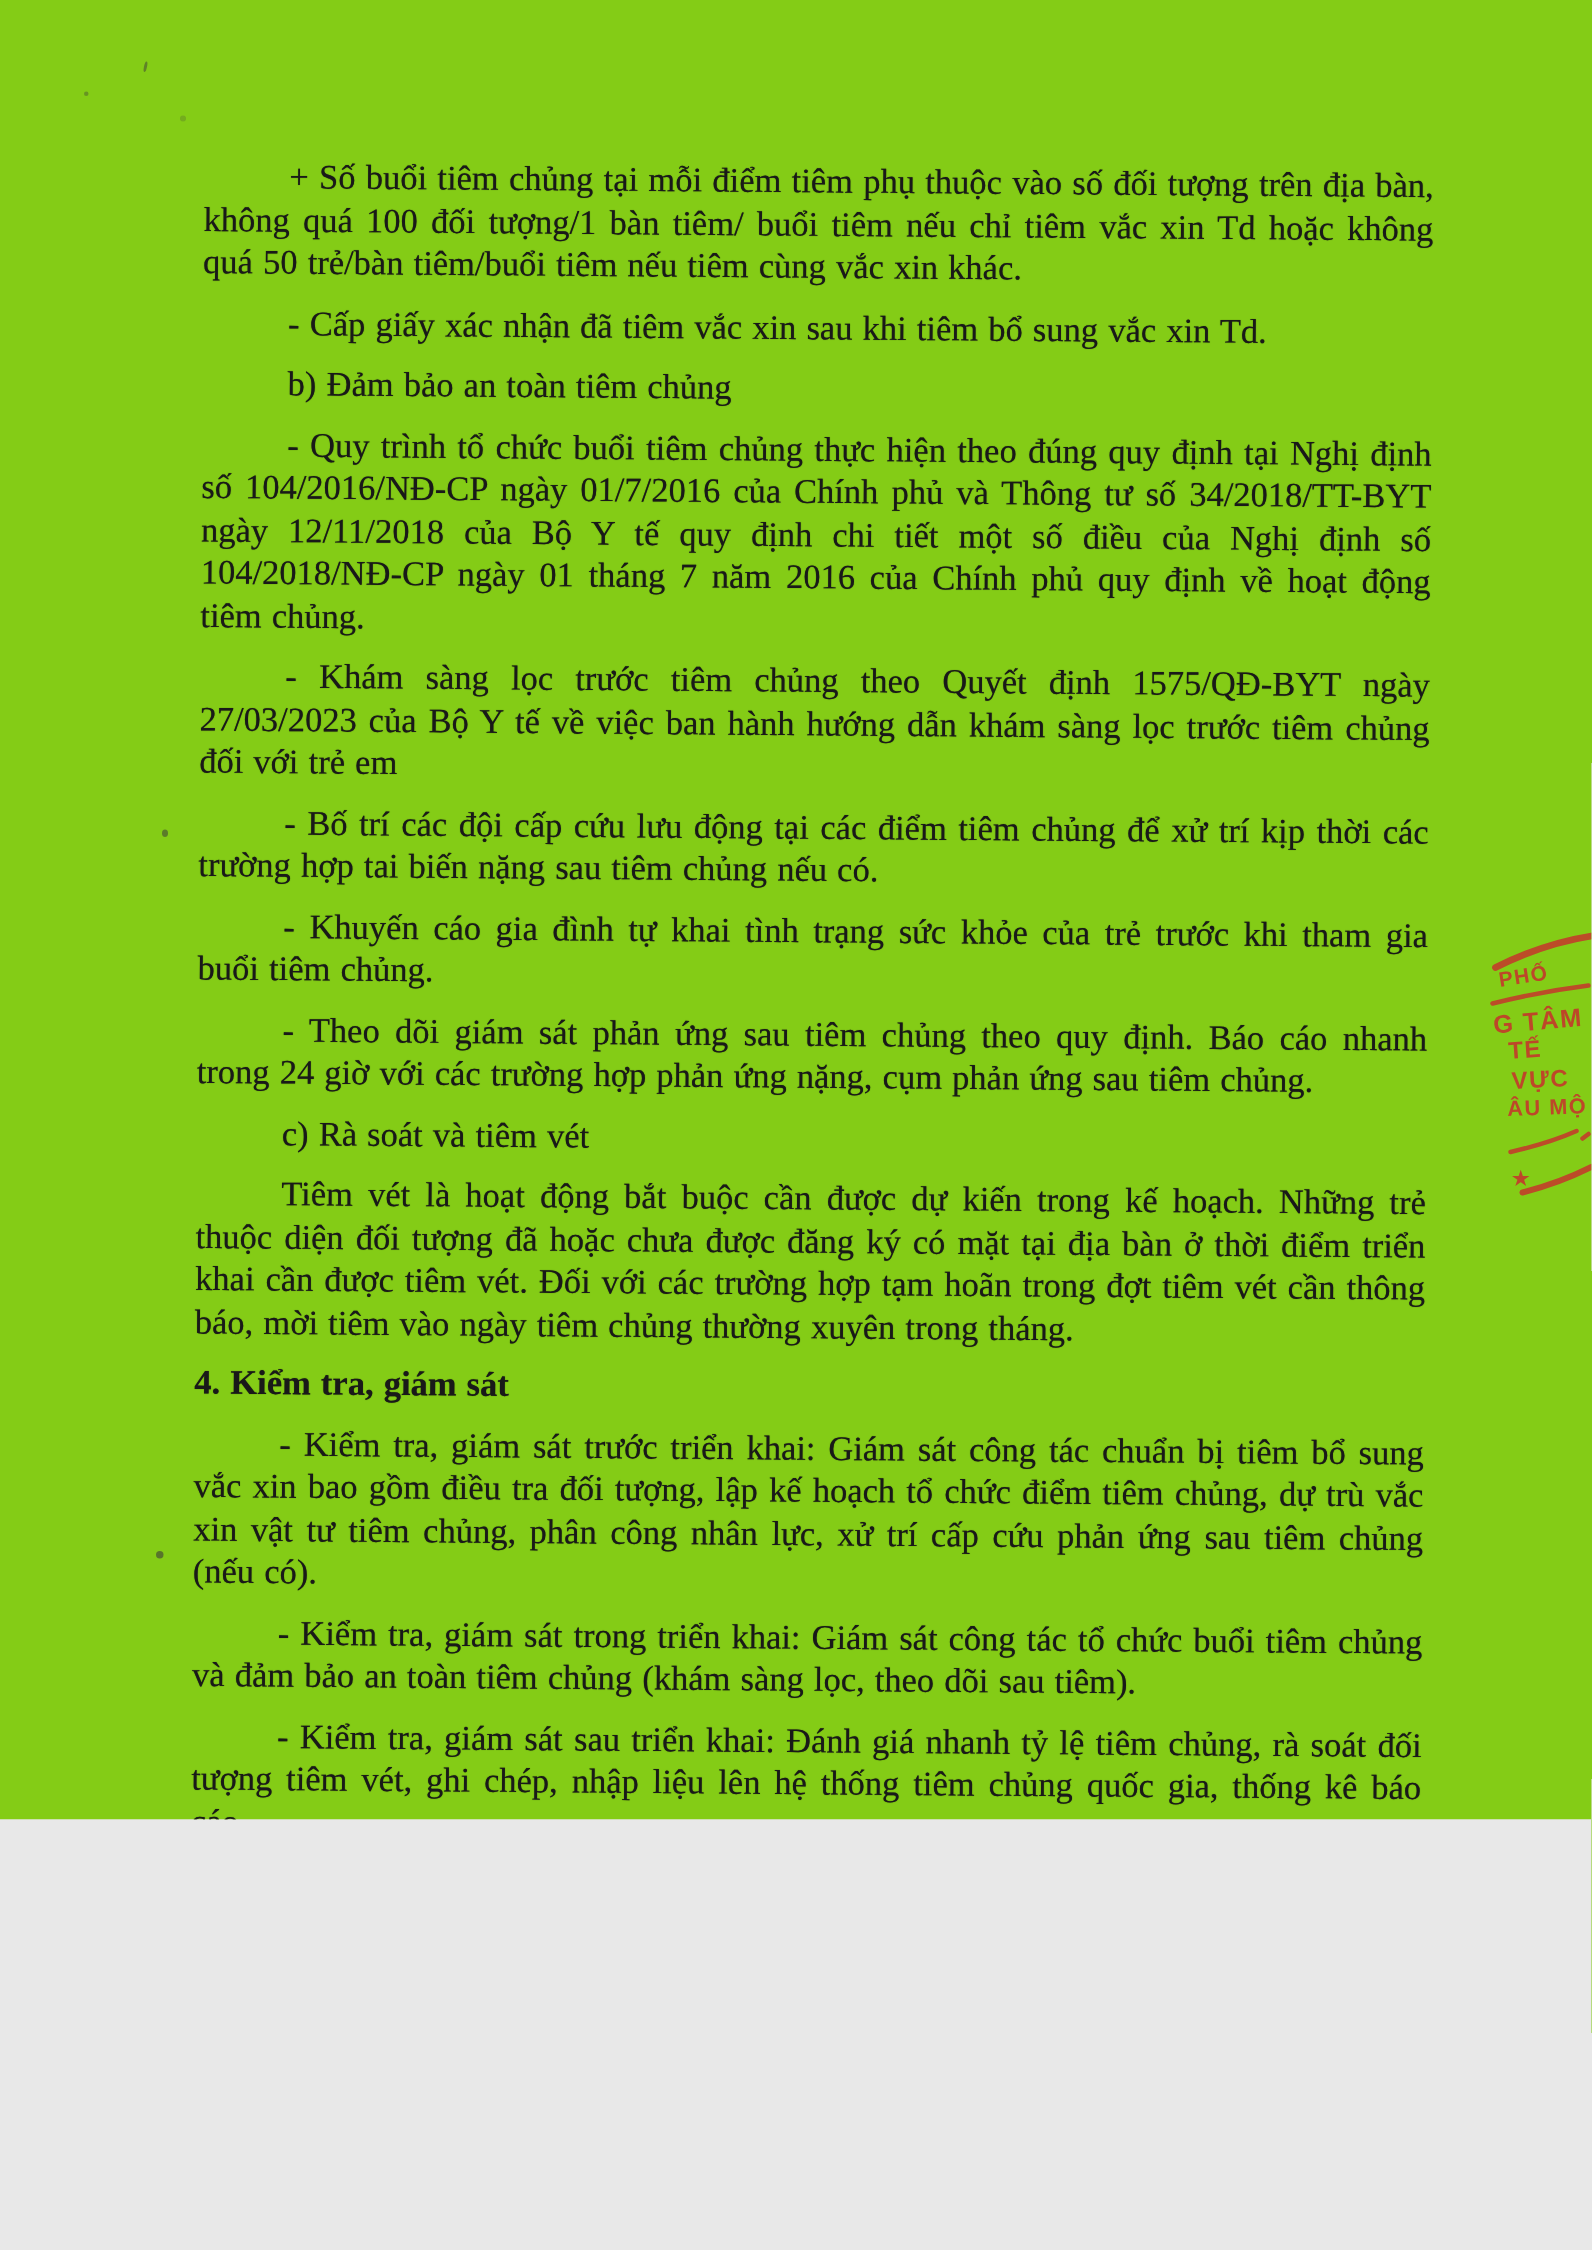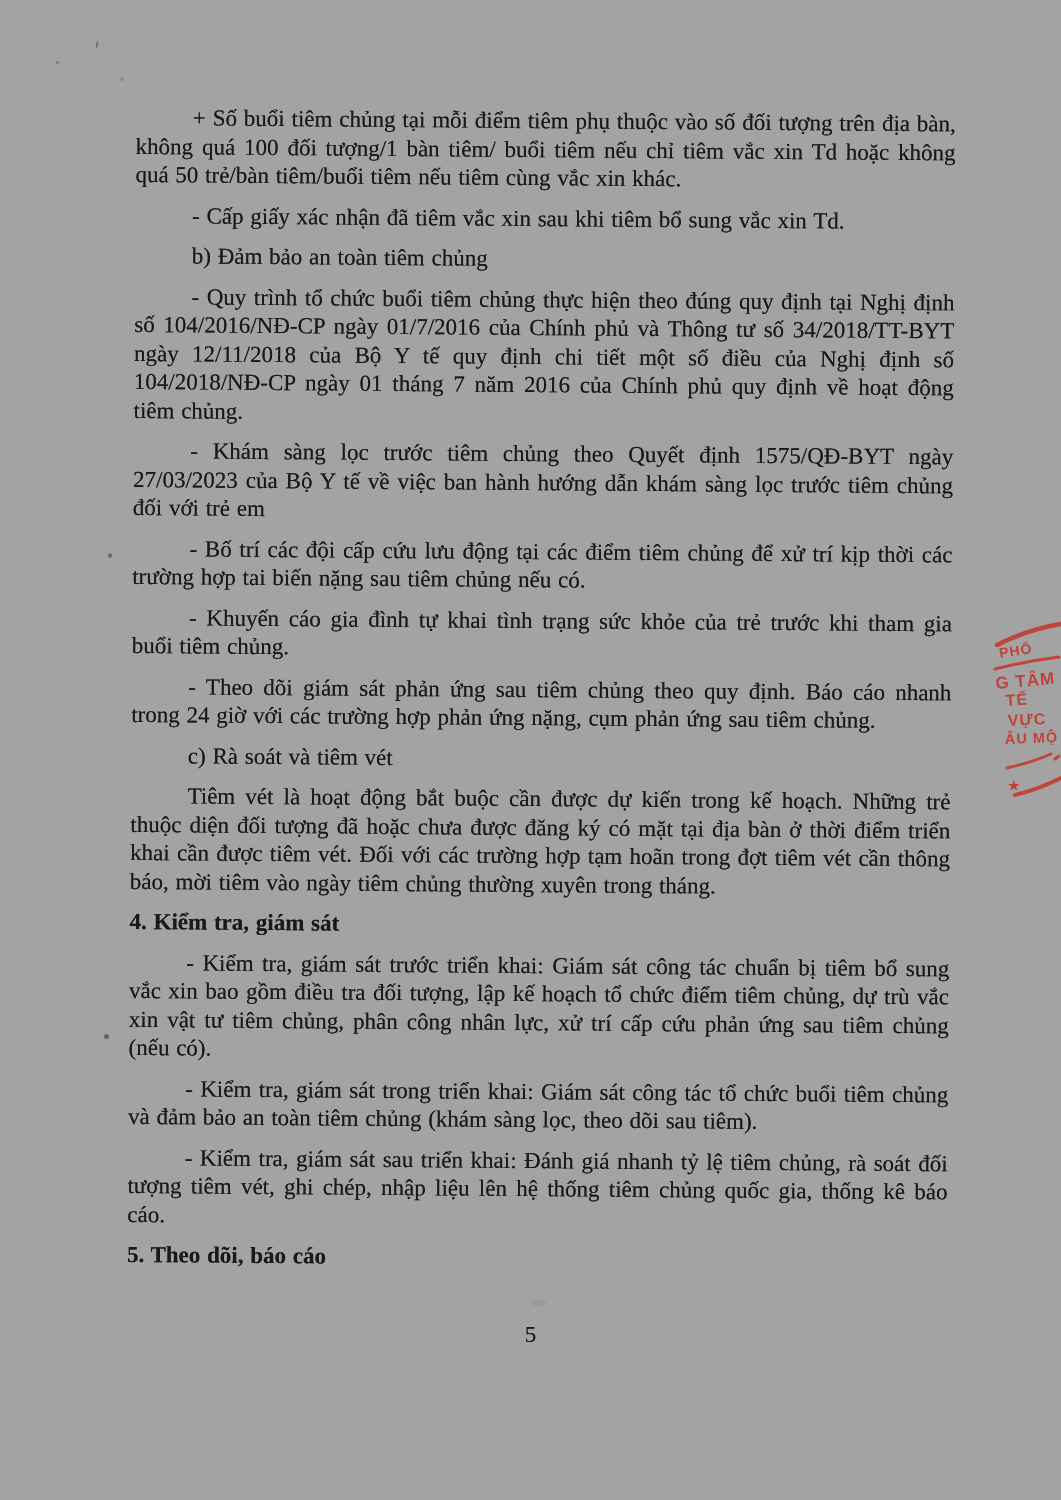--- a/index.html
+++ b/index.html
@@ -3,23 +3,23 @@
 <meta charset="utf-8">
 <style>
   html, body {
     margin: 0;
     padding: 0;
     background: #e8e8e8;
   }
   .page {
     position: relative;
     width: 1061px;
-    height: 1500px;
+    height: 1213px;
     margin: 0 auto;
-    background: #a3a3a3;
+    background: #84cc16;
     overflow: hidden;
     font-family: "Liberation Serif", serif;
   }
   .content {
     position: absolute;
     left: 136px;
     top: 104px;
     width: 820px;
     transform: rotate(0.45deg);
     transform-origin: 0 0;

